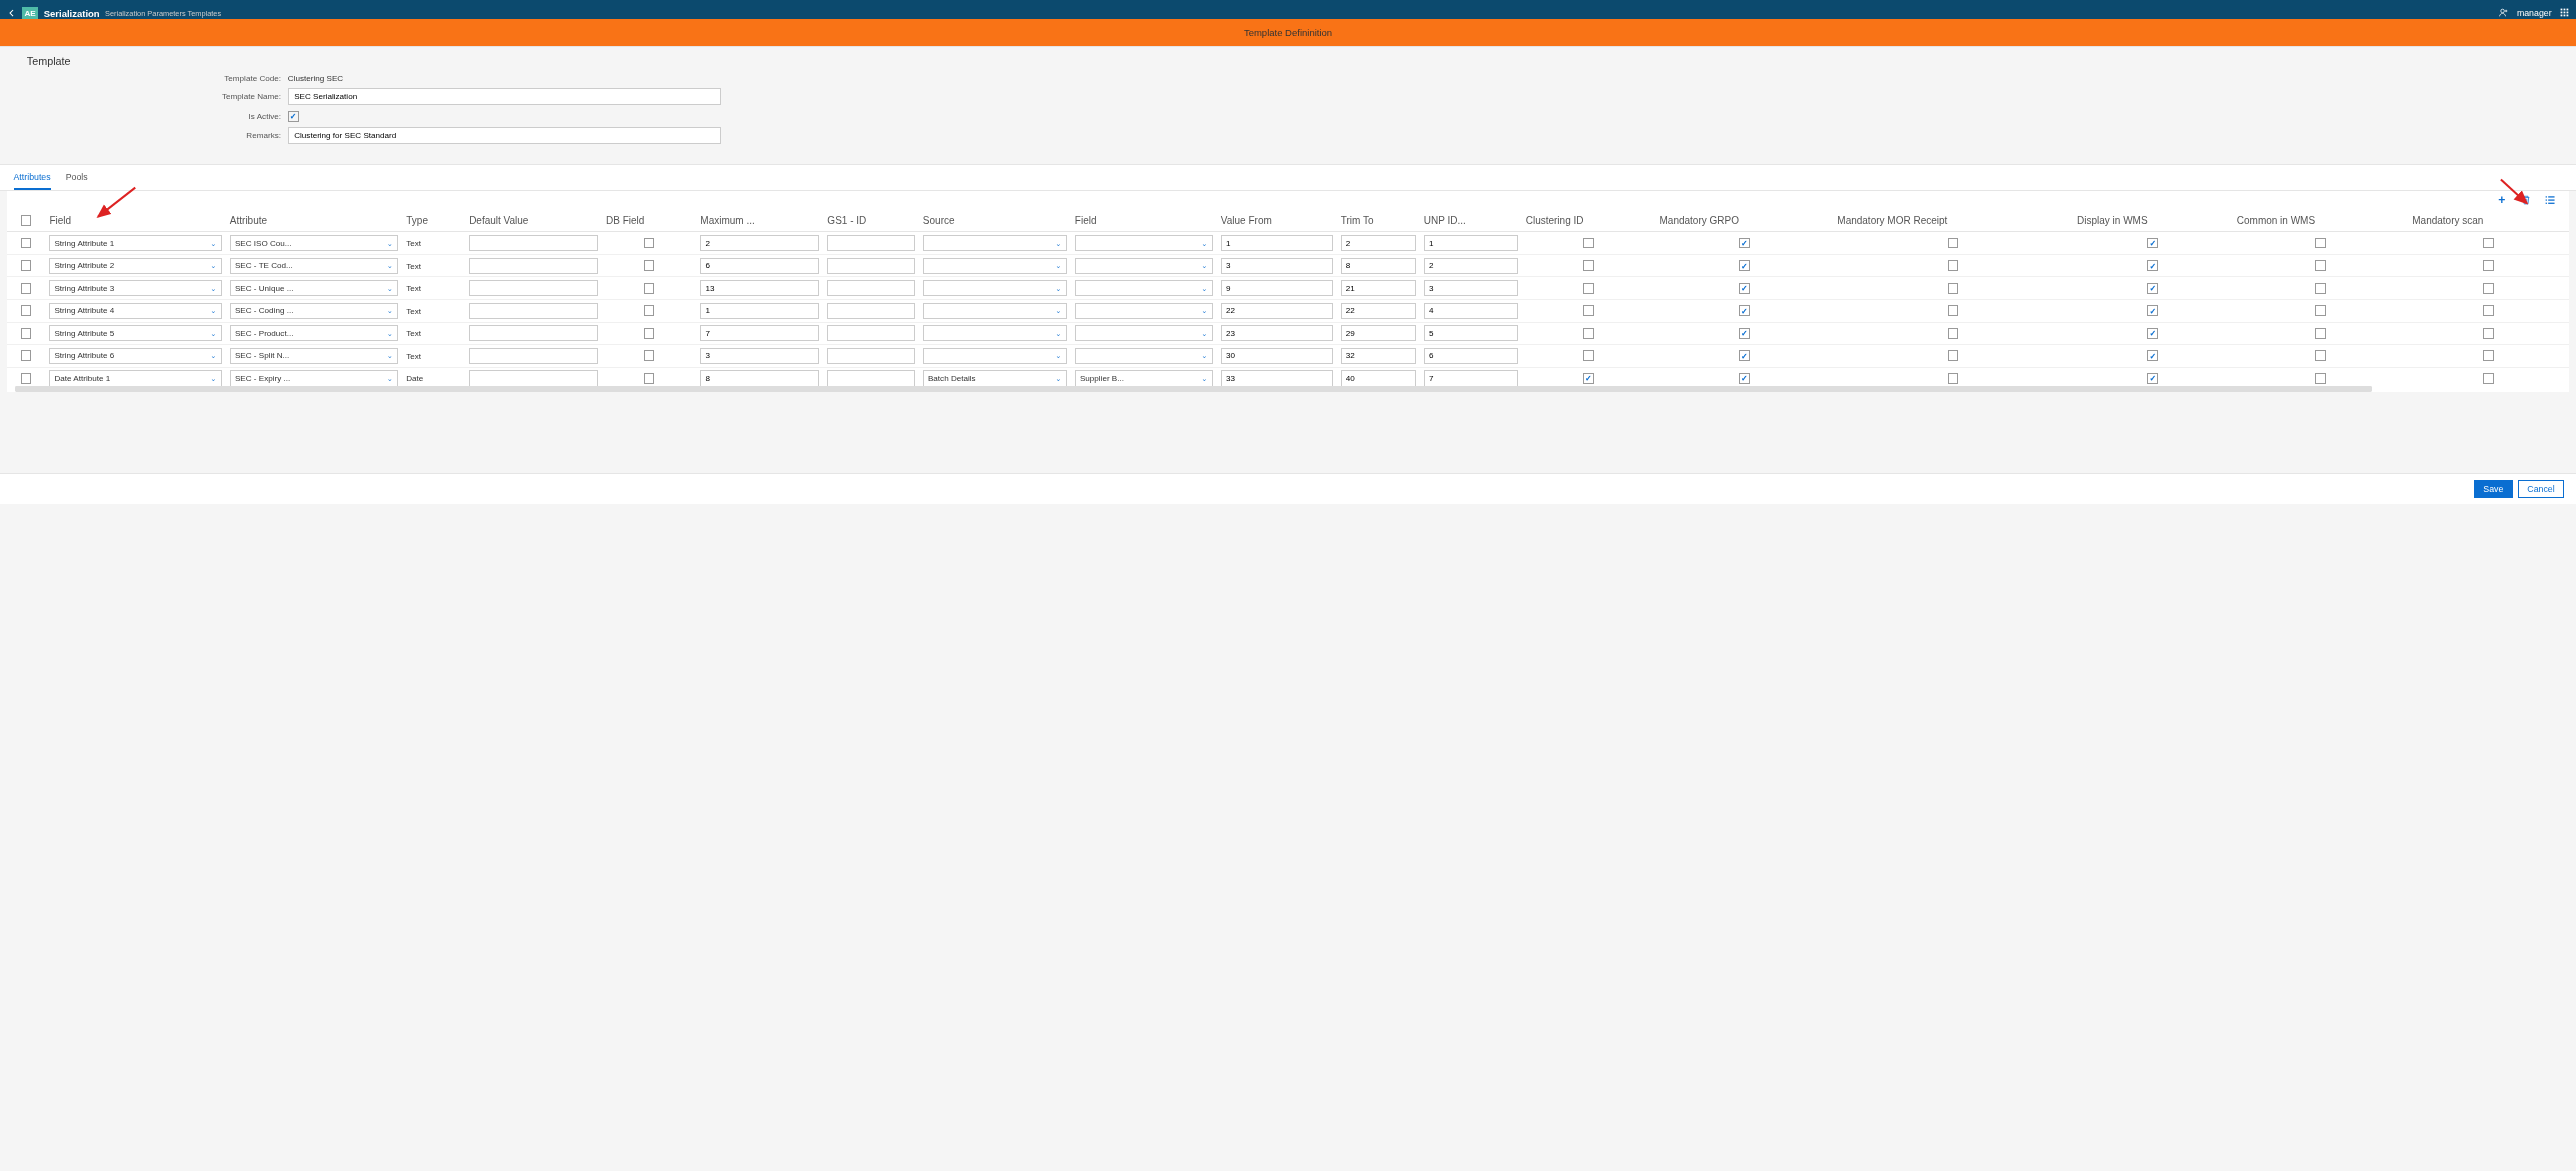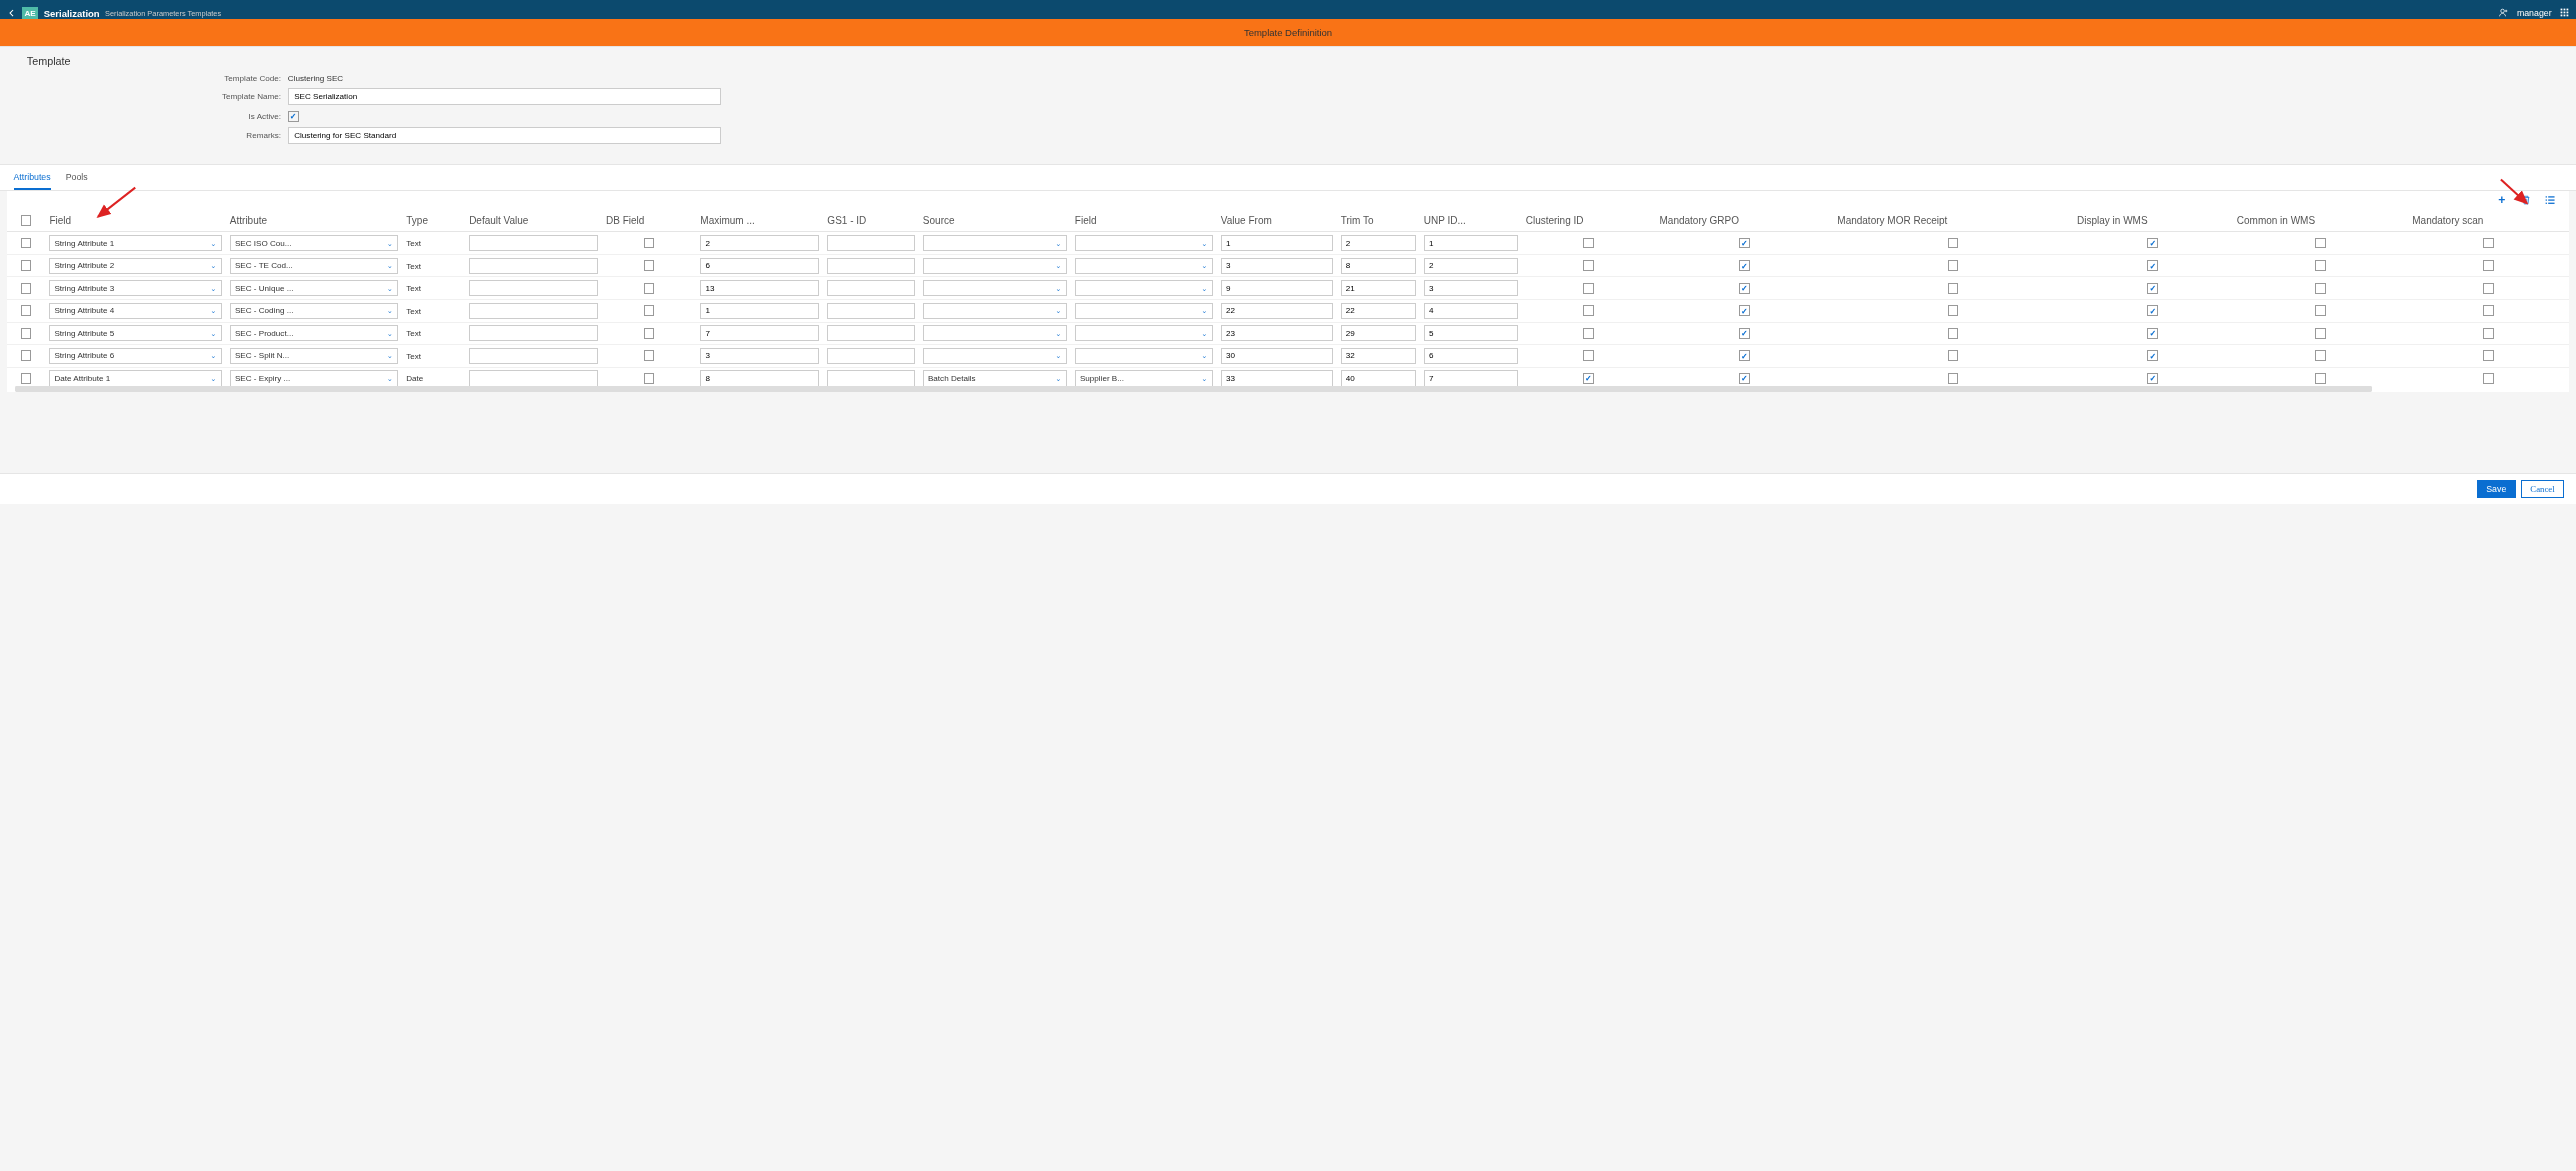--- a/index.html
+++ b/index.html
@@ -45,21 +45,21 @@
 .cell-input { width:100%; height:16.2px; border:0.7px solid #ccc; padding:0 4.1px; font-size:8.1px;}
 .cell-checkbox { width:10.8px; height:10.8px; border:0.7px solid #999; margin:0 auto; display:block; cursor:pointer;}
 .cell-checkbox.checked::after { content:"✓"; color:#0a6ed1; font-weight:bold; font-size:8.1px; display:flex; align-items:center; justify-content:center; height:100%;}
 td.center { text-align:center;}
 .type-text { font-size:8.1px; }
 
 .hscroll-bar { height:6.8px; background:#ddd; margin:0 8.1px 2.7px 8.1px; border-radius:1.4px; width:92%;}
 
 .footer { position:relative; background:#fff; border-top:0.7px solid #e5e5e5; display:flex; justify-content:flex-end; gap:5.4px; padding:5.4px 12.2px; margin-top:81px;}
 .btn-primary { background:#0a6ed1; color:#fff; border:none; padding:3.4px 9.5px; font-size:8.8px; cursor:pointer;}
-.btn-secondary { background:#fff; color:#0a6ed1; border:0.7px solid #0a6ed1; padding:3.4px 8.1px; font-size:8.8px; cursor:pointer;font-family:Liberation Serif, serif;}
+.btn-secondary { background:#fff; color:#0a6ed1; border:0.7px solid #0a6ed1; padding:3.4px 8.1px; font-size:8.8px; cursor:pointer;}
 
 .arrow-annot { position:absolute; pointer-events:none; }
 
 .col-check { width:17.6px;}
 .col-field1 { width:89px;}
 .col-attr { width:87px;}
 .col-type { width:31px;}
 .col-def { width:49px;}
 .col-db { width:32.5px;margin-left:28px;}
 .col-max { width:41px;}

